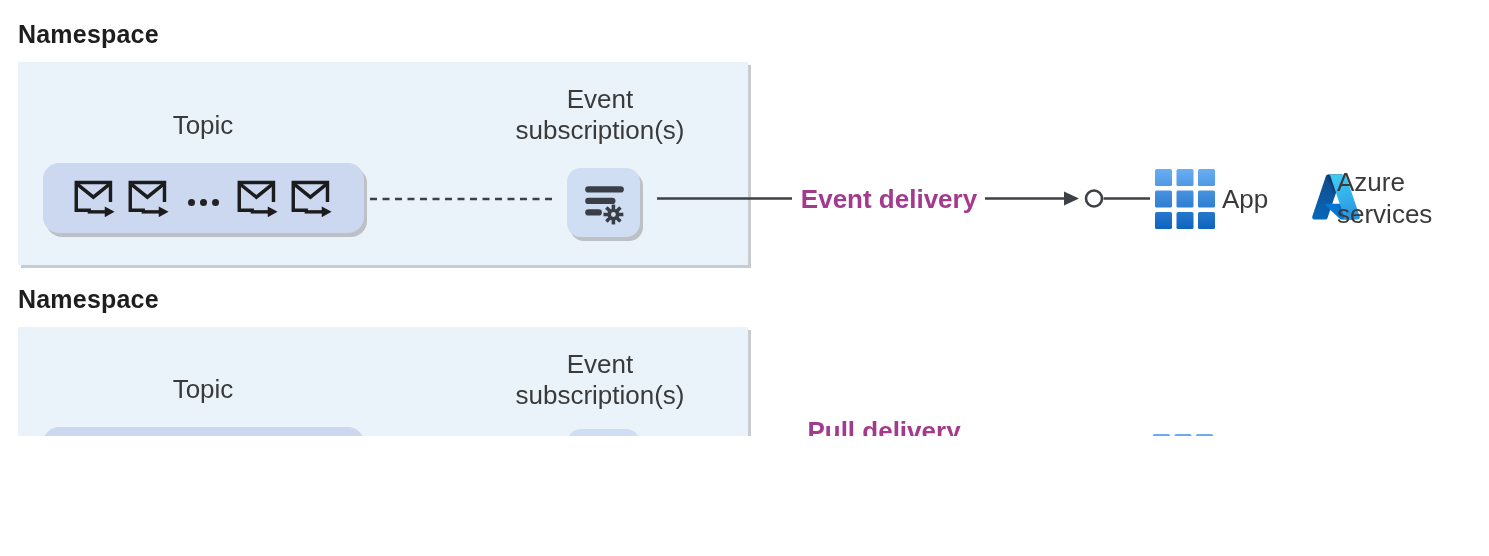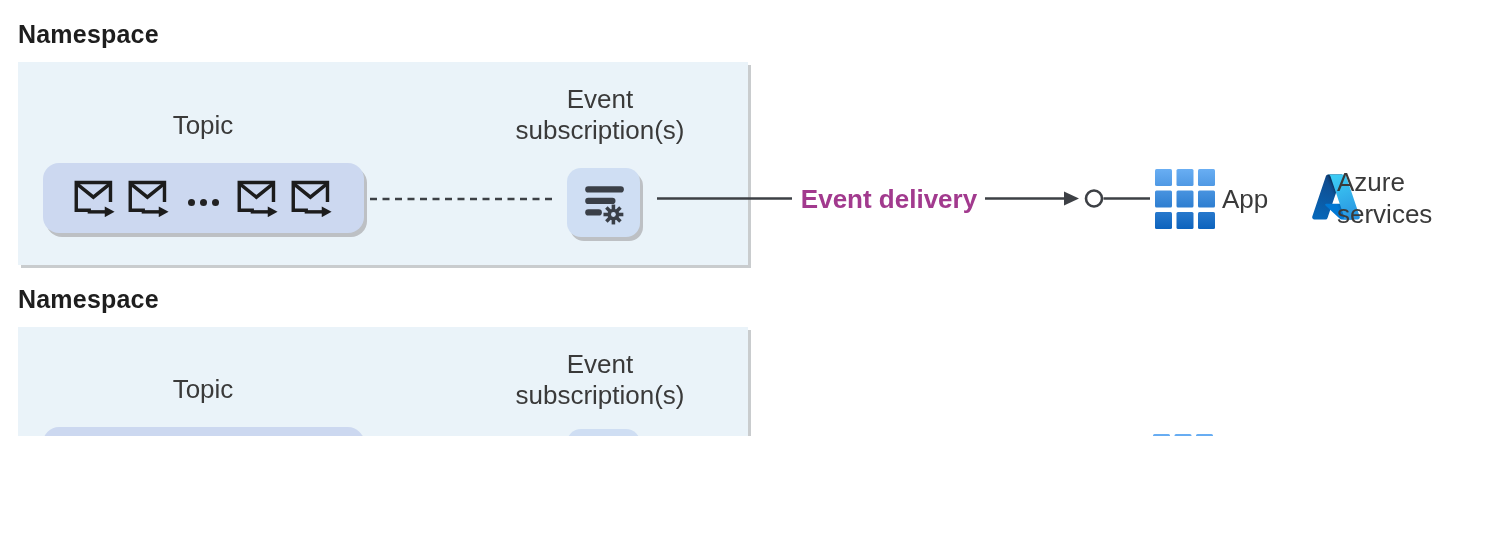--- a/index.html
+++ b/index.html
@@ -232,20 +232,21 @@
           <rect x="-1.7" y="-9.5" width="3.4" height="5" transform="rotate(225)"></rect>
           <rect x="-1.7" y="-9.5" width="3.4" height="5" transform="rotate(270)"></rect>
           <rect x="-1.7" y="-9.5" width="3.4" height="5" transform="rotate(315)"></rect>
           <circle cx="0" cy="0" r="5.6"></circle>
           <circle cx="0" cy="0" r="2.3" fill="#cfdef3"></circle>
         </g>
       </svg>
     </span>
   </div>
 
+  <div class="abs delivery" style="left:794px;top:416px;width:180px;">Pull delivery</div>
 
   <div class="abs" style="left:1153px;top:434px;">
     <svg width="60" height="60" viewBox="0 0 60 60">
       <defs>
         <linearGradient id="gApp2" x1="0" y1="0" x2="0" y2="60" gradientUnits="userSpaceOnUse">
           <stop offset="0" stop-color="#69aef3"></stop>
             <stop offset="1" stop-color="#0d63bd"></stop>
         </linearGradient>
       </defs>
       <g fill="url(#gApp2)">

